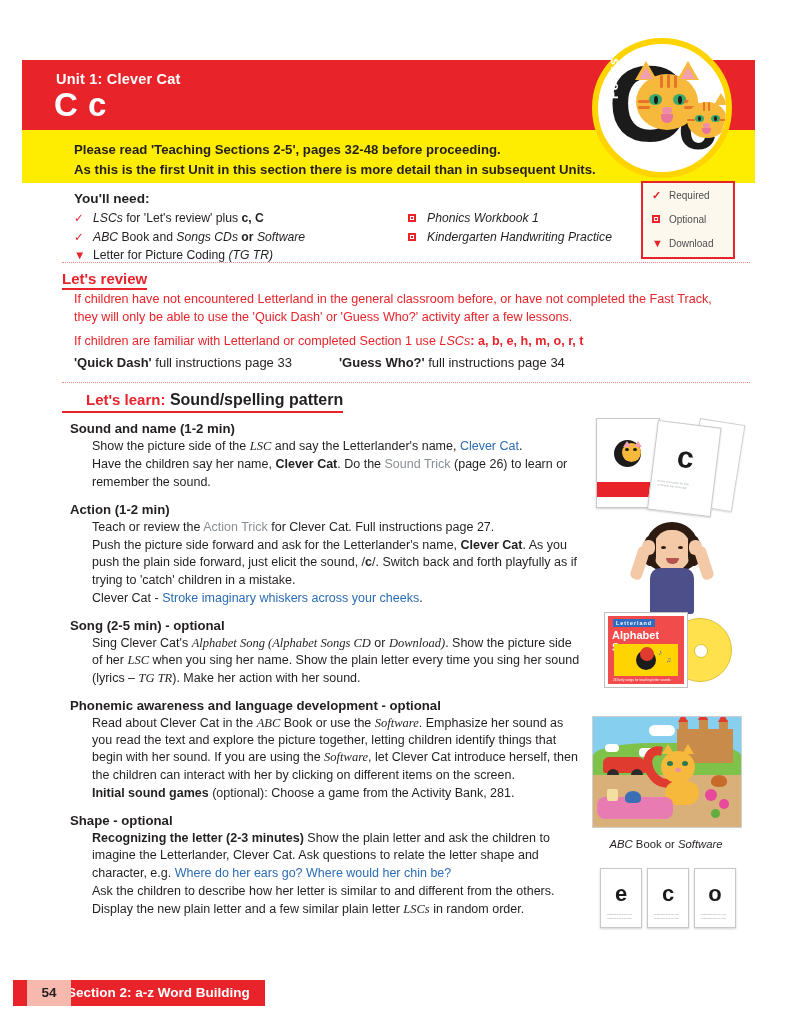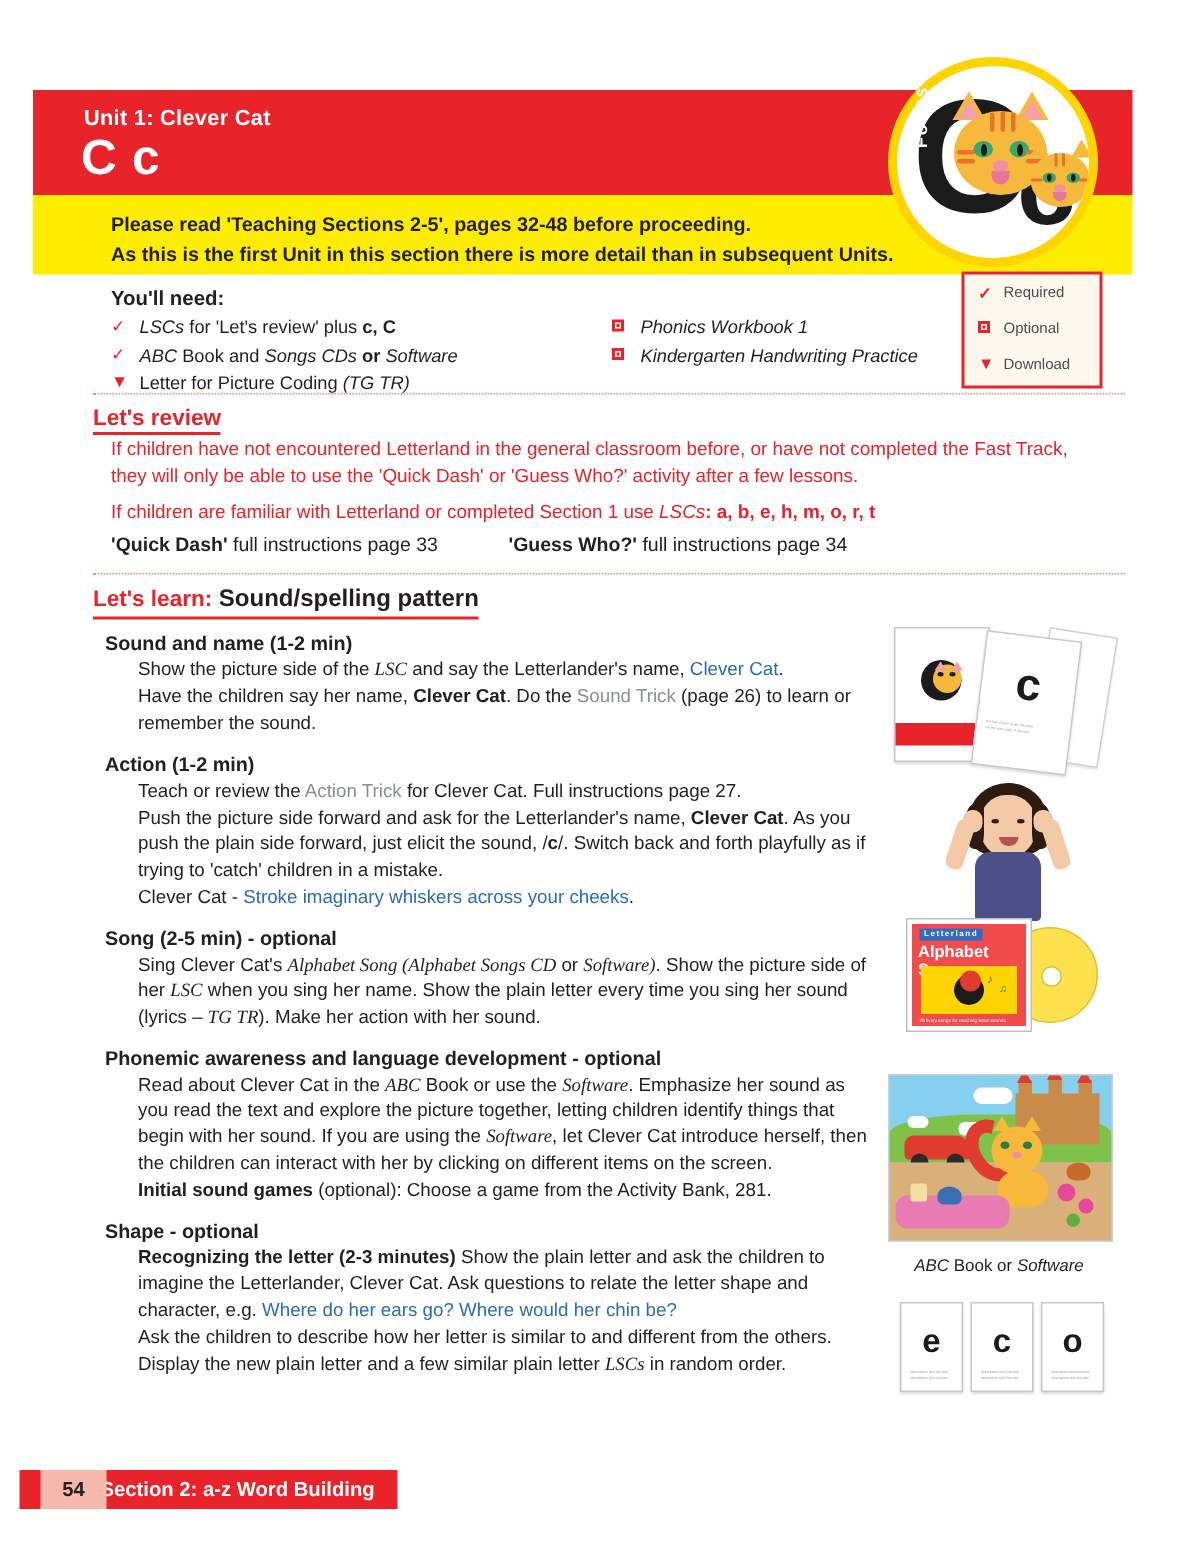--- a/index.html
+++ b/index.html
@@ -128,21 +128,21 @@
   }
   .qd-row .g1{position:absolute;left:0;top:0;}
   .qd-row .g2{position:absolute;left:265px;top:0;}
   .qd-row b{font-weight:bold;}
 
   
   .learn-wrap{
     position:absolute;left:62px;top:391px;
     border-bottom:2.4px solid #e8232a;padding-bottom:2px;
   }
-  .learn-red{font-size:15px;font-weight:bold;color:#e8232a;}
+  .learn-red{font-size:15px;font-weight:bold;color:#e8232a;margin-left:24px;}
   .learn-black{font-size:16px;font-weight:bold;color:#231f20;}
 
   
   .body-col{
     position:absolute;left:70px;top:420px;width:512px;
     font-size:12.5px;line-height:17.2px;color:#231f20;
   }
   .blk{margin-bottom:10px;}
   .blk h4{
     margin:0 0 1px 0;font-size:13.2px;font-weight:bold;color:#231f20;
@@ -322,21 +322,21 @@
 
     <div class="blk">
       <h4>Action (1-2 min)</h4>
       <p>Teach or review the <span class="grey">Action Trick</span> for Clever Cat. Full instructions page 27.</p>
       <p>Push the picture side forward and ask for the Letterlander's name, <b>Clever Cat</b>. As you push the plain side forward, just elicit the sound, /<b>c</b>/. Switch back and forth playfully as if trying to 'catch' children in a mistake.</p>
       <p>Clever Cat - <span class="blue">Stroke imaginary whiskers across your cheeks</span>.</p>
     </div>
 
     <div class="blk">
       <h4>Song (2-5 min) - optional</h4>
-      <p>Sing Clever Cat's <i>Alphabet Song (Alphabet Songs CD</i> or <i>Software)</i>. Show the picture side of her <i>LSC</i> when you sing her name. Show the plain letter every time you sing her sound (lyrics – <i>TG TR</i>). Make her action with her sound.</p>
+      <p>Sing Clever Cat's <i>Alphabet Song (Alphabet Songs CD</i> or <i>Download)</i>. Show the picture side of her <i>LSC</i> when you sing her name. Show the plain letter every time you sing her sound (lyrics – <i>TG TR</i>). Make her action with her sound.</p>
     </div>
 
     <div class="blk">
       <h4>Phonemic awareness and language development - optional</h4>
       <p>Read about Clever Cat in the <i>ABC</i> Book or use the <i>Software</i>. Emphasize her sound as you read the text and explore the picture together, letting children identify things that begin with her sound. If you are using the <i>Software</i>, let Clever Cat introduce herself, then the children can interact with her by clicking on different items on the screen.</p>
       <p><b>Initial sound games</b> (optional): Choose a game from the Activity Bank, 281.</p>
     </div>
 
     <div class="blk">
       <h4>Shape - optional</h4>

